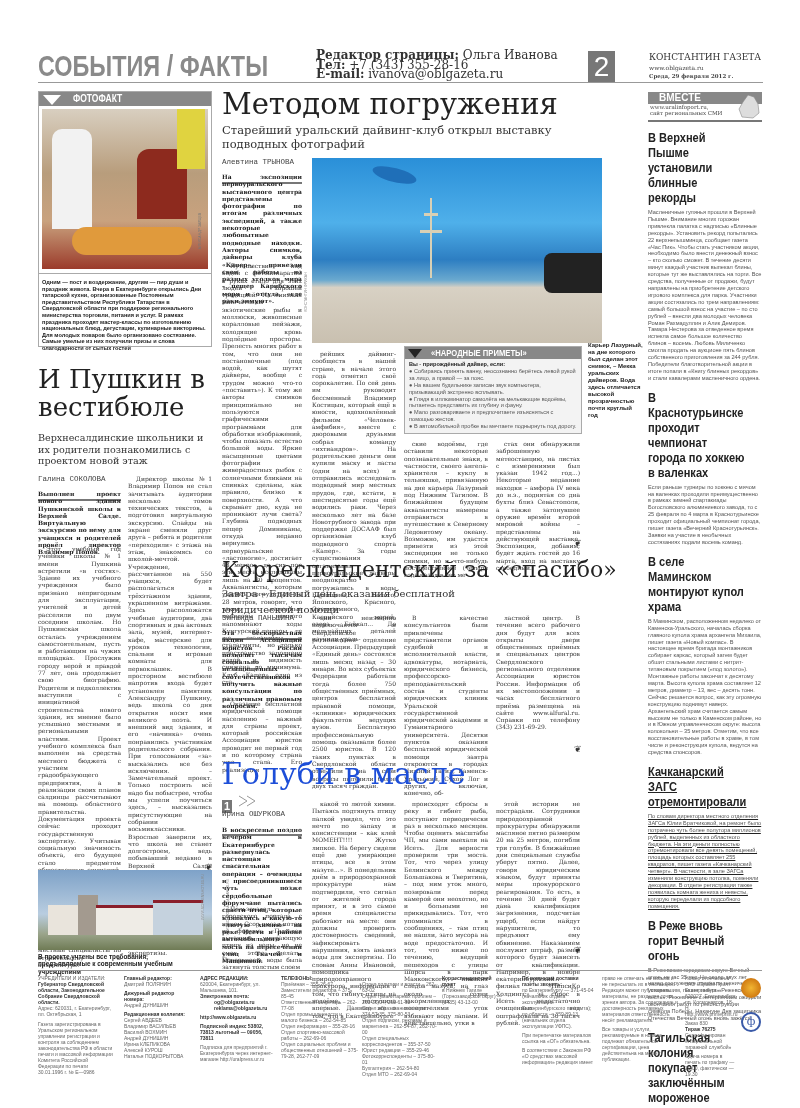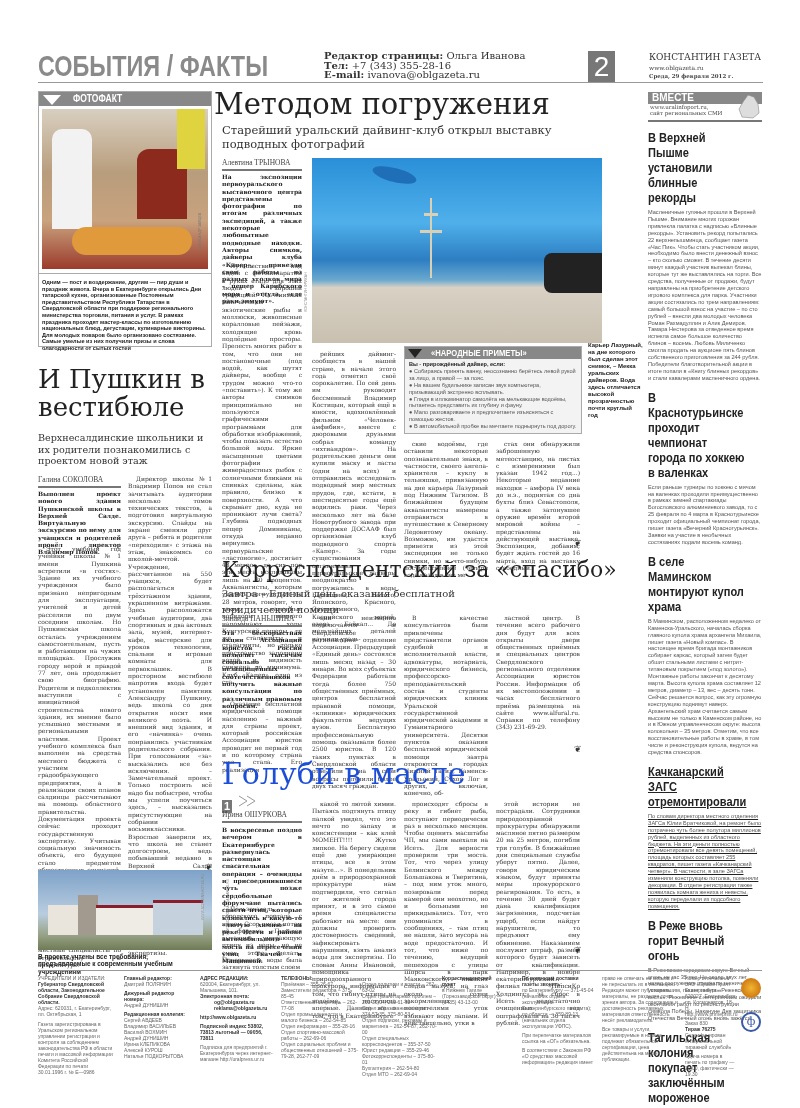--- a/index.html
+++ b/index.html
@@ -4,48 +4,48 @@
 <style>
 *{box-sizing:border-box;margin:0;padding:0}
 body{width:800px;height:1108px;background:#fff;position:relative;overflow:hidden;font-family:"DejaVu Serif",serif;color:#222}
 .abs{position:absolute}
 .serif{font-family:"DejaVu Serif",serif}
 .sans{font-family:"Liberation Sans",sans-serif}
 .txt{font-size:6px;line-height:7.3px;color:#333;text-align:justify}
 .txt p{text-indent:8px}
 .lead{font-weight:bold;color:#222}
 .rule{border-top:1.5px solid #999}
-.byline{font-family:Liberation Serif, serif;font-size:7.5px;color:#444;border-bottom:2px solid #777;padding-bottom:2px}
+.byline{font-family:Liberation Mono, monospace;font-size:7.5px;color:#444;border-bottom:2px solid #777;padding-bottom:16px}
 .hd{font-family:"Liberation Sans",sans-serif;font-weight:bold;color:#222;font-size:13px;line-height:15px;transform:scaleX(.85);transform-origin:left}
 .rtxt{font-family:"Liberation Sans",sans-serif;font-size:5.6px;line-height:6.9px;color:#555}
 .cap{font-family:"Liberation Sans",sans-serif;font-weight:bold;font-size:6.4px;line-height:7.4px;color:#222}
 .foot{font-family:"Liberation Sans",sans-serif;font-size:5px;line-height:6px;color:#666}
 .foot b{color:#333}
 .end-mark{font-size:9px;color:#333}
 </style>
 </head>
 <body>
 
 <header>
   <div class="abs sans" style="left:38px;top:49px;font-size:30px;font-weight:bold;color:#8a8a8a;letter-spacing:0px;transform:scaleX(.78);transform-origin:left;white-space:nowrap">СОБЫТИЯ / ФАКТЫ</div>
-  <div class="abs serif" style="left:324px;top:51px;font-size:10px;line-height:9.5px;color:#333">
+  <div class="abs serif" style="left:316px;top:51px;font-size:12px;line-height:9.5px;color:#333">
     <div><b>Редактор страницы:</b> <span>Ольга Иванова</span></div>
     <div><b>Тел:</b> <span>+7 (343) 355-28-16</span></div>
     <div><b>E-mail:</b> <span>ivanova@oblgazeta.ru</span></div>
   </div>
   <div class="abs sans" style="left:588px;top:51px;width:27px;height:31px;background:#777;color:#fff;font-size:28px;line-height:31px;text-align:center">2</div>
   <div class="abs serif" style="left:649px;top:52px;font-size:9px;color:#333">КОНСТАНТИН ГАЗЕТА</div>
   <div class="abs serif" style="left:649px;top:64px;font-size:6px;color:#444">www.oblgazeta.ru</div>
   <div class="abs serif" style="left:649px;top:73px;font-size:5.5px;color:#444;font-weight:bold">Среда, 29 февраля 2012 г.</div>
   <div class="abs rule" style="left:38px;top:82px;width:325px"></div>
   <div class="abs rule" style="left:363px;top:82px;width:400px"></div>
 </header>
 
 <div class="abs" style="left:648px;top:92px;width:114px;height:30px;border-bottom:2px solid #777">
-  <div class="sans" style="background:#888;color:#fff;font-weight:bold;font-size:10px;line-height:12px;padding-left:4px;width:114px">ВМЕСТЕ</div>
+  <div class="sans" style="background:#888;color:#fff;font-weight:bold;font-size:10px;line-height:12px;padding-left:11px;width:114px">ВМЕСТЕ</div>
   <div class="serif" style="font-size:5.5px;line-height:6px;color:#444;padding-left:2px">www.uralinfoport.ru,</div>
   <div class="serif" style="font-size:5.5px;line-height:6px;color:#444;padding-left:2px">сайт региональных СМИ</div>
   <svg class="abs" style="right:2px;top:2px" width="22" height="25" viewBox="0 0 22 25">
       <path d="M10 1 L16 3 L20 10 L21 19 L15 24 L4 23 L1 15 L5 8 Z" fill="#ddd" stroke="#888" stroke-width=".6"></path>
     </svg>
 </div>
 
 <section class="abs" style="left:38px;top:91px;width:174px;height:183px;border:1px solid #aaa">
   <div style="height:14px;background:#888;position:relative">
     <svg class="abs" style="left:3px;top:2px" width="20" height="12" viewBox="0 0 20 12">
@@ -80,21 +80,21 @@
     <div class="abs" style="left:10px;top:35px;width:40px;height:30px;background:#e9e4dc"></div>
     <div class="abs" style="left:40px;top:25px;width:20px;height:40px;background:#a39a8f"></div>
     <div class="abs" style="left:58px;top:35px;width:60px;height:30px;background:#efece6;border-top:3px solid #8a1f2b"></div>
     <div class="abs" style="left:115px;top:30px;width:50px;height:35px;background:#c5d2de;border-top:3px solid #8a1f2b"></div>
   </div>
   <div class="abs sans" style="left:200px;top:905px;font-size:3.5px;color:#888;transform:rotate(-90deg)">WWW.SCHOOLSALDA.NAROD.RU</div>
   <div class="abs cap" style="left:38px;top:953px;width:150px">В проекте учтены все требования, предъявляемые к современным учебным учреждениям</div>
 </article>
 
 <article>
-  <h1 class="abs serif" style="left:214px;top:88px;font-size:29px;line-height:32px;font-weight:normal;color:#222;white-space:nowrap">Методом погружения</h1>
+  <h1 class="abs serif" style="left:222px;top:88px;font-size:29px;line-height:32px;font-weight:normal;color:#222;white-space:nowrap">Методом погружения</h1>
   <h3 class="abs serif" style="left:222px;top:124px;width:350px;font-size:11.5px;line-height:13.5px;font-weight:normal;color:#333">Старейший уральский дайвинг-клуб открыл выставку подводных фотографий</h3>
   <div class="abs byline" style="left:222px;top:158px;width:80px">Алевтина ТРЫНОВА</div>
   <div class="abs txt lead" style="left:222px;top:173px;width:80px">На экспозиции первоуральского выставочного центра представлены фотографии по итогам различных экспедиций, а также некоторые любопытные подводные находки. Авторы снимков, дайверы клуба «Капер», привезли свои работы из разных уголков мира – пещер Карибского моря и оттуда, «где раки зимуют».</div>
   <div class="abs txt" style="left:222px;top:262px;width:80px">
       <p>Путешествие под водой с фотоаппаратом в руках стало для этих людей хорошей традицией. На снимках запечатлены экзотические рыбы и моллюски, живописные коралловые пейзажи, холодящие кровь подлёдные просторы. Прелесть многих работ в том, что они не постановочные (под водой, как шутят дайверы, вообще с трудом можно что-то «поставить»). К тому же авторы снимков принципиально не пользуются графическими программами для обработки изображений, чтобы показать естество большой воды. Яркие насыщенные цветами фотографии живерадостных рыбок с солнечными бликами на спинках сделаны, как правило, близко к поверхности. А что скрывает дно, куда не проникают лучи света? Глубина подводных пещер Доминиканы, откуда недавно вернулись первоуральские «ластоногие», достигает 48 метров, до сих пор эти места исследованы лишь на 80 процентов. Аквалангисты, которым удалось погрузиться на 28 метров, говорят, что узкие каменные коридоры немного напоминают ходы Кунгурской пещеры – те же сталактиты и сталагмиты, но только пространство заполнено водой и видимость снижена до минимума. Клуб «Капер», одно из ста-</p>
     </div>
   <div class="abs txt" style="left:312px;top:350px;width:84px">
       <p>рейших дайвинг-сообществ в нашей стране, в начале этого года отметил своё сорокалетие. По сей день им руководит бессменный Владимир Костицын, который ещё в юности, вдохновлённый фильмом «Человек-амфибия», вместе с дворовыми друзьями собрал команду «ихтиандров». На родительские деньги они купили маску и ласты (одни на всех) и отправились исследовать подводный мир местных прудов, где, кстати, в шестидесятые годы ещё водились раки. Через несколько лет на базе Новотрубного завода при поддержке ДОСААФ был организован клуб подводного спорта «Капер». За годы существования организации первоуральские дайверы неоднократно погружались в воды Баренцева, Белого, Японского, Красного, Средиземного, Каспийского морей, озера Байкал... До мельчайших деталей изучили ураль-</p>
     </div>
   <div class="abs txt" style="left:404px;top:440px;width:84px">

